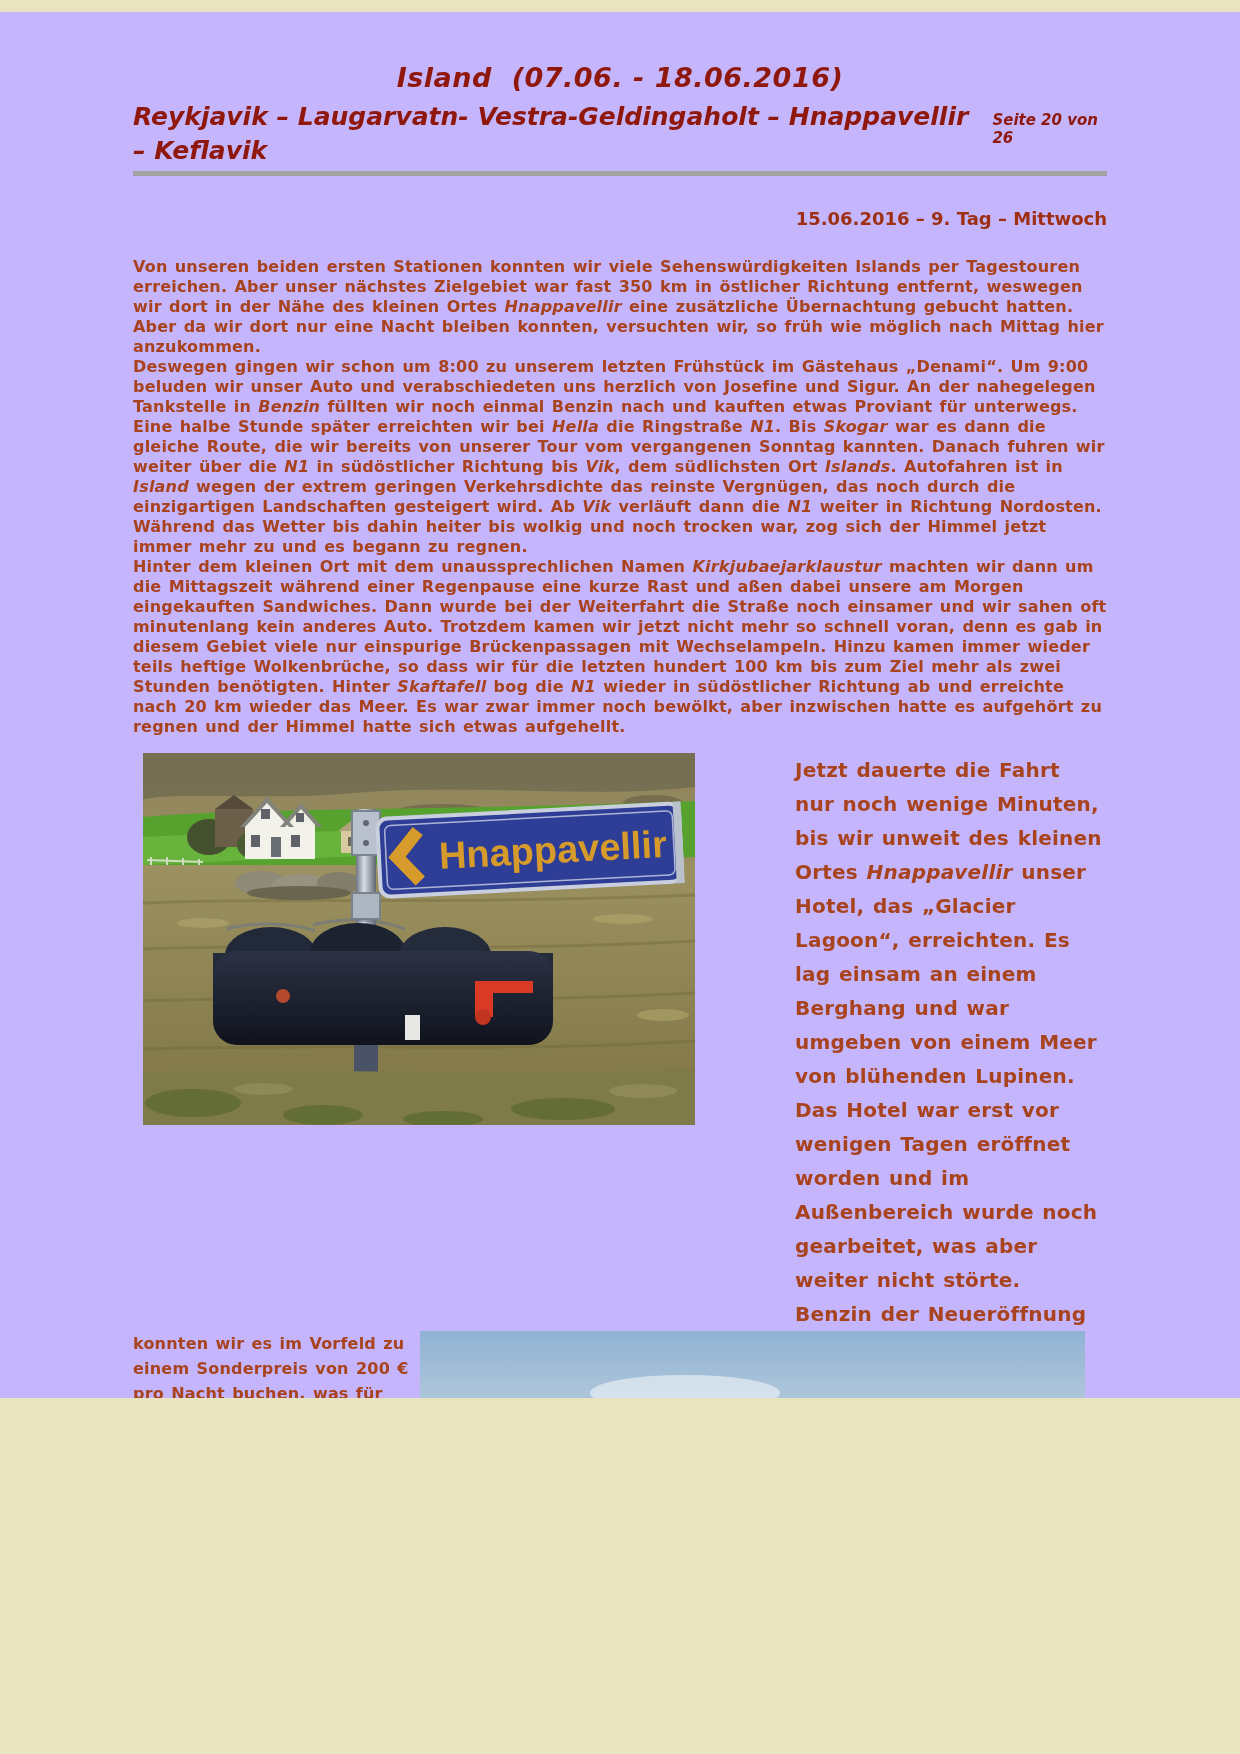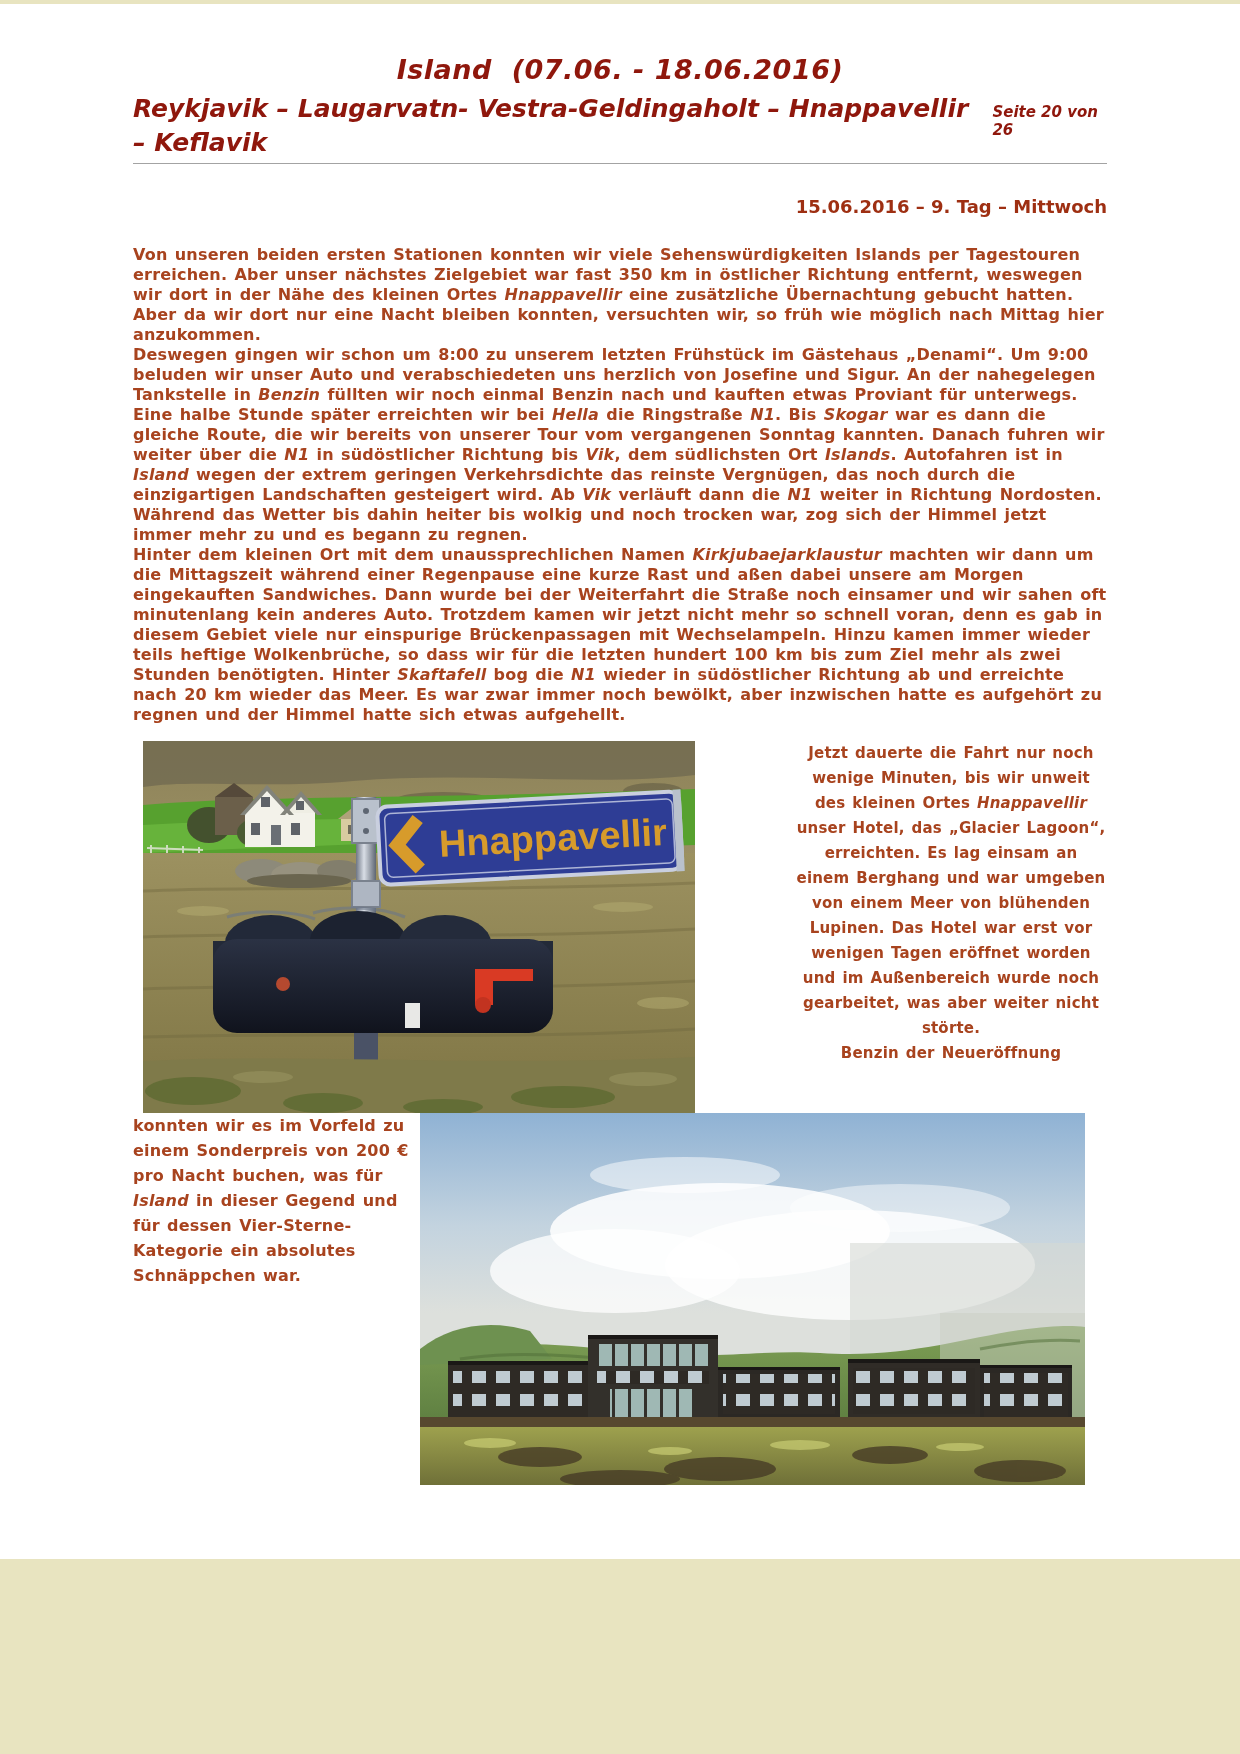--- a/index.html
+++ b/index.html
@@ -1,38 +1,38 @@
 <!DOCTYPE html>
 <html lang="de"><head>
 <meta charset="utf-8">
 <style>
   html,body { margin:0; padding:0; background:#e8e4c0; }
   .page {
     position:relative;
-    width:1240px; height:1555px;
-    margin:4px auto;
-    background:#ffffff;
+    width:1240px; height:1386px;
+    margin:12px auto;
+    background:#c4b5fd;
     overflow:hidden;
     font-family:"DejaVu Sans", sans-serif;
     color:#A8431E;
   }
   .content { padding:48px 133px 0 133px; }
 
   
   .doc-title {
     text-align:center;
     font-size:27px; line-height:36px;
     font-weight:bold; font-style:italic;
     color:#8F170C; letter-spacing:0.5px;
     white-space:pre-wrap;
   }
   .doc-subtitle {
     margin-top:4px;
     display:flex; align-items:baseline; gap:8px;
-    border-bottom:1px solid #a3a3a3; padding-bottom:3px;
+    border-bottom:5px solid #a3a3a3; padding-bottom:3px;
     color:#8F170C;
   }
   .doc-subtitle .route {
     font-size:25px; line-height:34px;
     font-weight:bold; font-style:italic;
   }
   .doc-subtitle .page-info {
     font-size:15px; font-style:italic; font-weight:bold;
   }
   .date-heading {
@@ -50,21 +50,21 @@
     font-weight:bold;
     word-spacing:1.5px; letter-spacing:0.2px;
     text-align:left;
   }
   .para i { font-style:italic; }
 
   
   .media1 { display:flex; margin-top:16px; align-items:flex-start; }
   .photo1 { flex:none; width:552px; height:372px; margin-left:10px; }
   .rcol { width:316px; margin-left:100px; }
-  .rcol .para { font-size:15px; line-height:25px;text-align:center; }
+  .rcol .para { font-size:20px; line-height:34px; }
 
   
   .media2 { display:flex; align-items:flex-start; }
   .lcol { width:287px; }
   .lcol .para { font-size:16px; line-height:25px; }
   .photo2 { flex:none; width:665px; height:372px; }
 
   
   .footer { margin-top:30px; }
   .footer-divider { border-top:2px solid #35352B; height:0; }

